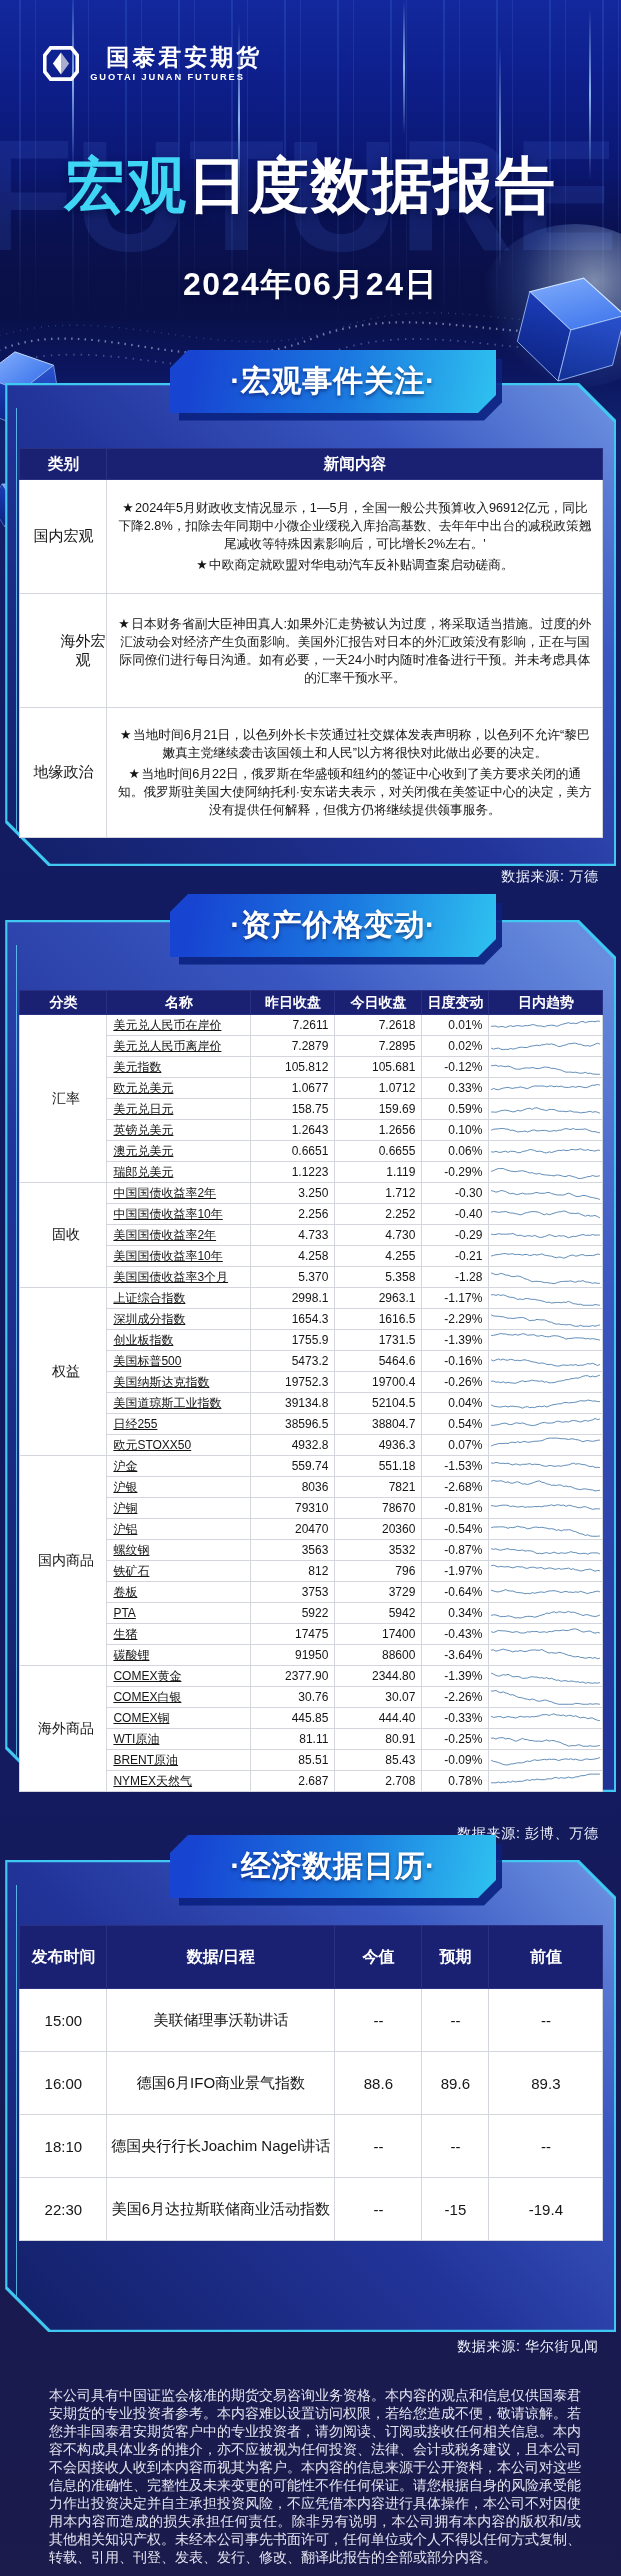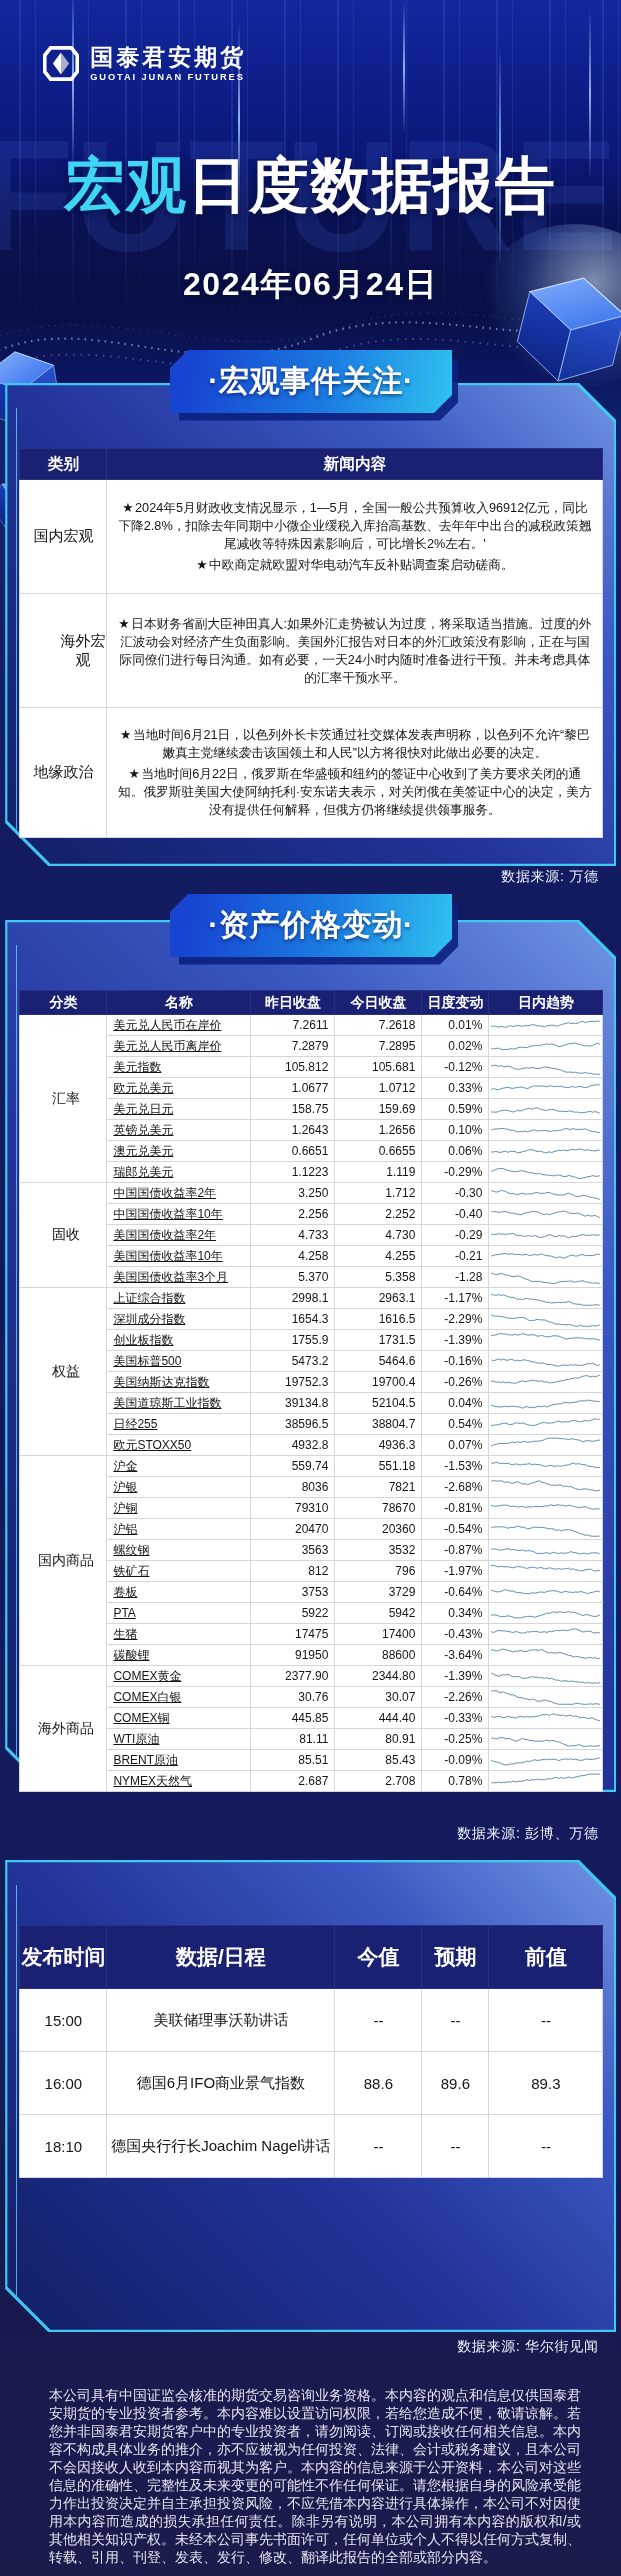--- a/index.html
+++ b/index.html
@@ -20,33 +20,33 @@
         rgba(40,80,200,0) 36px 53px);}
   .beam{position:absolute;width:1.5px;background:linear-gradient(180deg,rgba(120,180,255,0),rgba(160,205,255,.85),rgba(120,180,255,0));}
   .watermark{position:absolute;top:116px;left:-22.4px;width:672px;text-align:center;
     font-size:158px;line-height:1;font-weight:800;letter-spacing:0;
     color:#4a6fe0;opacity:.16;white-space:nowrap;}
   .flare{position:absolute;left:478px;top:224px;width:194px;height:164px;border-radius:50%;
     background:radial-gradient(circle at 60% 35%, rgba(220,240,255,.55), rgba(120,170,255,.18) 45%, rgba(0,0,60,0) 70%);}
   .waves{position:absolute;top:282px;left:0;}
   
   .logo{position:absolute;left:43px;top:45px;display:flex;align-items:center;gap:11.2px;color:#fff;}
-  .logo-cn{font-size:23px;font-weight:bold;letter-spacing:3px;line-height:1.1;}
+  .logo-cn{font-size:23px;font-weight:bold;letter-spacing:3px;line-height:1.1;padding-left:16px;}
   .logo-en{font-size:9.3px;letter-spacing:1.9px;margin-top:2.2px;font-weight:bold;}
   
   .title{position:absolute;top:146px;left:0;width:621px;text-align:center;
     font-family:"DejaVu Serif","Liberation Serif",serif;font-weight:900;
     font-size:60px;letter-spacing:1.5px;color:#ffffff;text-shadow:0 3.7px 9px rgba(0,8,50,.6);white-space:nowrap;}
   .title .hl{color:#3fd6f6;}
   .date{position:absolute;top:263px;left:0;width:621px;text-align:center;
     font-size:32px;font-weight:bold;color:#fff;letter-spacing:1.5px;text-shadow:0 2.2px 6px rgba(0,8,50,.6);}
   
   .cube{position:absolute;}
   
-  .banner{position:absolute;left:170px;width:282px;height:63px;}
+  .banner{position:absolute;left:170px;width:282px;height:63px;padding-left:44px;}
   .banner .bshadow{position:absolute;left:9px;top:9px;right:-6px;bottom:-7.5px;background:#0a2180;
     clip-path:polygon(18px 0,100% 0,100% calc(100% - 18px),calc(100% - 18px) 100%,0 100%,0 18px);opacity:.9;}
   .banner .face{position:absolute;inset:0;display:flex;align-items:center;justify-content:center;
     background:linear-gradient(100deg,#1745d2 8%,#1b7ae0 55%,#2fc2f0 100%);
     clip-path:polygon(18px 0,100% 0,100% calc(100% - 18px),calc(100% - 18px) 100%,0 100%,0 18px);}
   .banner .face span{font-size:30px;font-weight:900;color:#fff;letter-spacing:0.7px;
     text-shadow:0 2.2px 3.7px rgba(8,25,90,.65);}
   
   .panel{position:absolute;left:5.2px;width:611px;
     clip-path:polygon(0 0,calc(100% - 37px) 0,100% 37px,100% 100%,43px 100%,0 calc(100% - 43px));
@@ -71,21 +71,21 @@
   .t-assets{top:990px;}
   .t-assets th{height:21px;font-size:14px;}
   .t-assets td{height:18px;font-size:12px;white-space:nowrap;}
   .t-assets td.cat{font-size:14px;text-align:center;padding-left:6px;}
   .t-assets td.name{padding-left:6px;text-decoration:underline;}
   .t-assets td.num{text-align:right;padding-right:6px;}
   .t-assets td.trend{padding:0 1.5px;}
   .t-assets svg{display:block;margin:0 auto;}
   
   .t-cal{top:1925px;}
-  .t-cal th{height:60px;font-size:21px;margin-left:48px;}
+  .t-cal th{height:60px;font-size:16px;margin-left:48px;}
   .t-cal td{height:60px;font-size:15px;text-align:center;}
   
   .source{position:absolute;right:22.4px;color:#eef2fc;font-size:14px;letter-spacing:0.7px;text-align:center;}
   
   .disc{position:absolute;left:49px;width:532px;top:2386px;color:#e4e4f0;}
   .disc-h{font-size:15.7px;font-weight:bold;margin-bottom:5.2px;}
   .disc-b{font-size:14px;line-height:18px;text-align:justify;}
 </style>
 </head>
 <body>
@@ -638,20 +638,26 @@
             </svg>
           </td>
         </tr>
       </tbody>
   </table>
   <div class="source" style="top:1825px;">数据来源: 彭博、万德</div>
 
   <div class="panel" style="top:1860px;height:472px;">
     <div class="panel-inner"></div>
   </div>
+  <div class="banner" style="top:1835px;">
+    <div class="bshadow"></div>
+    <div class="face">
+        <span>·经济数据日历·</span>
+      </div>
+  </div>
   <table class="t-cal">
     <colgroup>
       <col style="width:87px">
         <col style="width:228px">
         <col style="width:87px">
       <col style="width:67px">
         <col style="width:114px">
     </colgroup>
     <thead>
         <tr id="cal-head">
@@ -677,20 +683,27 @@
           <td>89.6</td>
           <td>89.3</td>
         </tr>
         <tr>
           <td>18:10</td>
           <td>德国央行行长Joachim Nagel讲话</td>
           <td>--</td>
           <td>--</td>
           <td>--</td>
         </tr>
+        <tr>
+          <td>22:30</td>
+          <td>美国6月达拉斯联储商业活动指数</td>
+          <td>--</td>
+          <td>-15</td>
+          <td>-19.4</td>
+        </tr>
       </tbody>
   </table>
   <div class="source" style="top:2338px;">数据来源: 华尔街见闻</div>
 
   <div class="disc">
     <div class="disc-b">本公司具有中国证监会核准的期货交易咨询业务资格。本内容的观点和信息仅供国泰君安期货的专业投资者参考。本内容难以设置访问权限，若给您造成不便，敬请谅解。若您并非国泰君安期货客户中的专业投资者，请勿阅读、订阅或接收任何相关信息。本内容不构成具体业务的推介，亦不应被视为任何投资、法律、会计或税务建议，且本公司不会因接收人收到本内容而视其为客户。本内容的信息来源于公开资料，本公司对这些信息的准确性、完整性及未来变更的可能性不作任何保证。请您根据自身的风险承受能力作出投资决定并自主承担投资风险，不应凭借本内容进行具体操作，本公司不对因使用本内容而造成的损失承担任何责任。除非另有说明，本公司拥有本内容的版权和/或其他相关知识产权。未经本公司事先书面许可，任何单位或个人不得以任何方式复制、转载、引用、刊登、发表、发行、修改、翻译此报告的全部或部分内容。</div>
   </div>
 
 </div>
 

